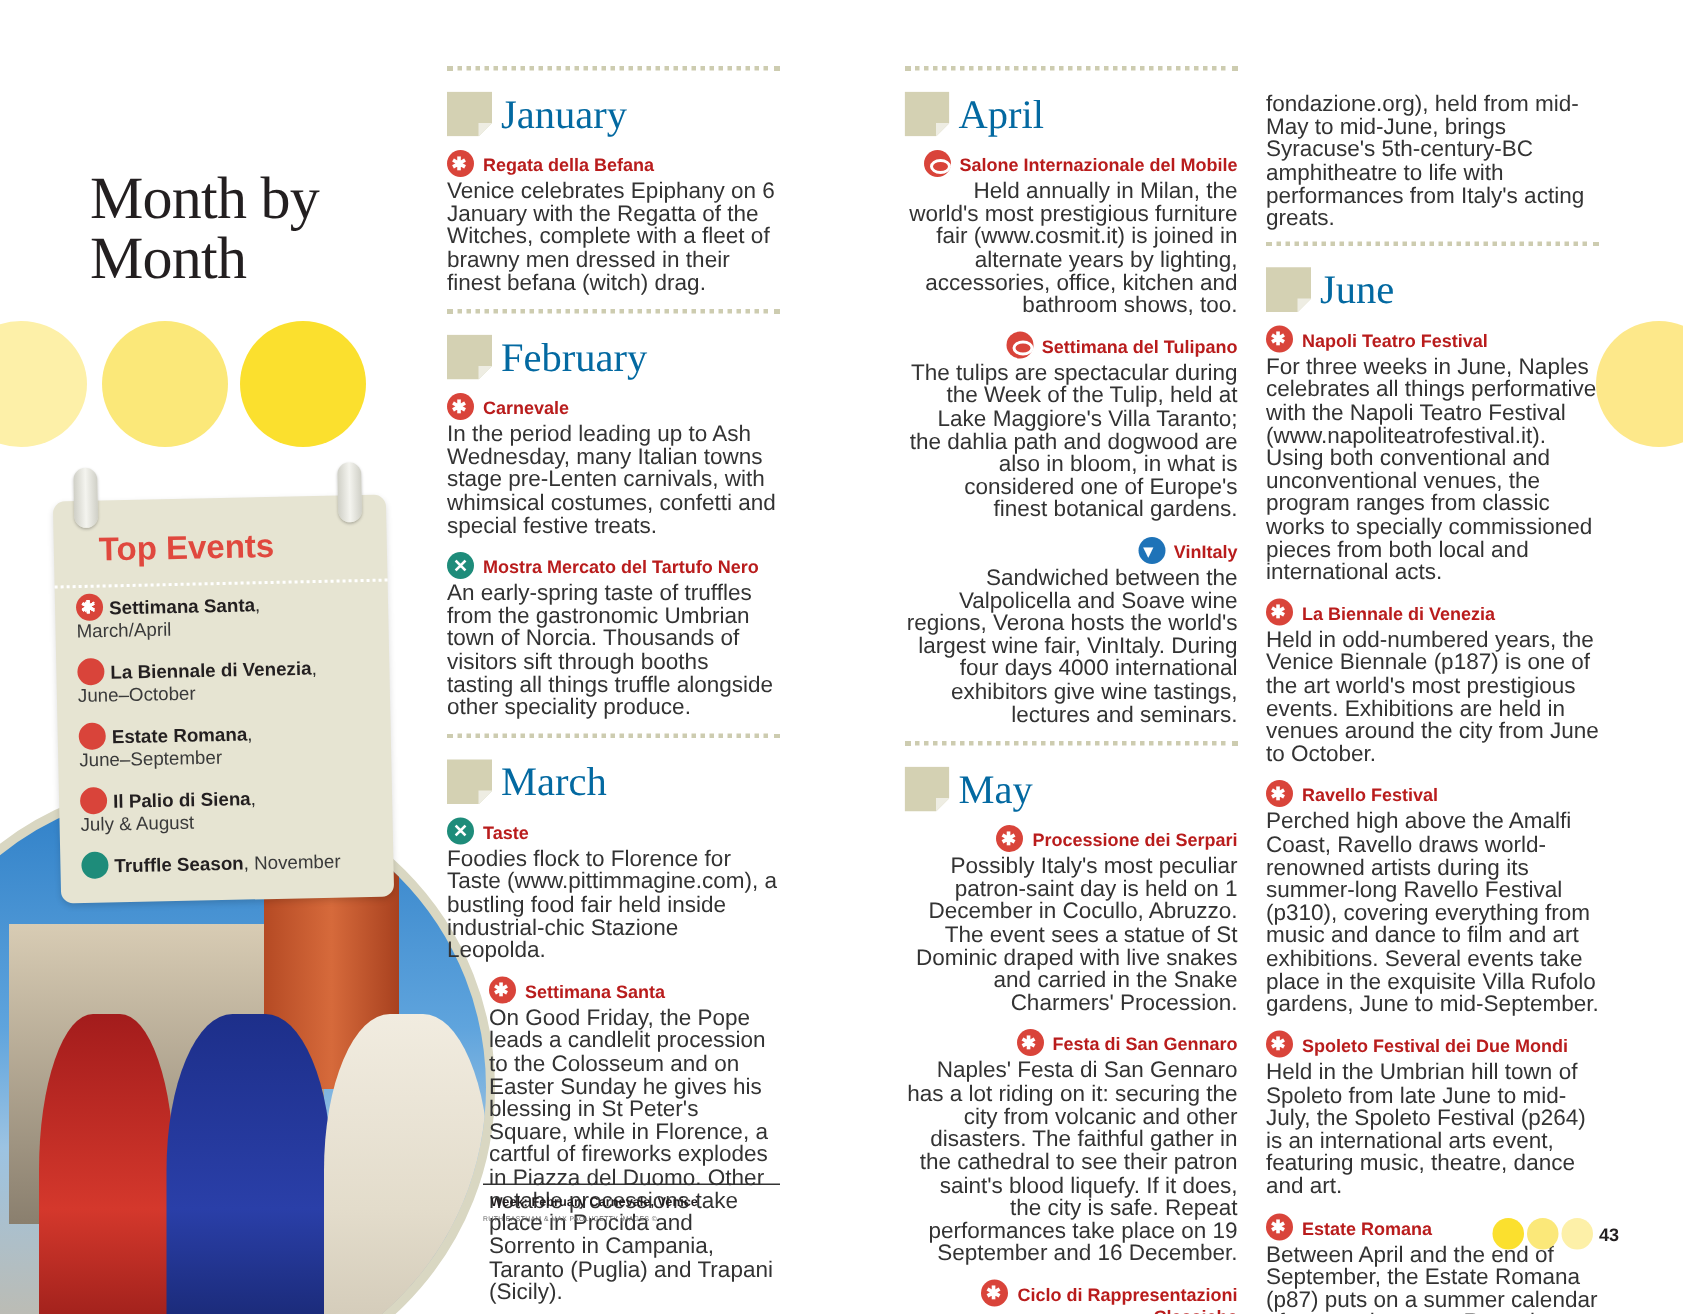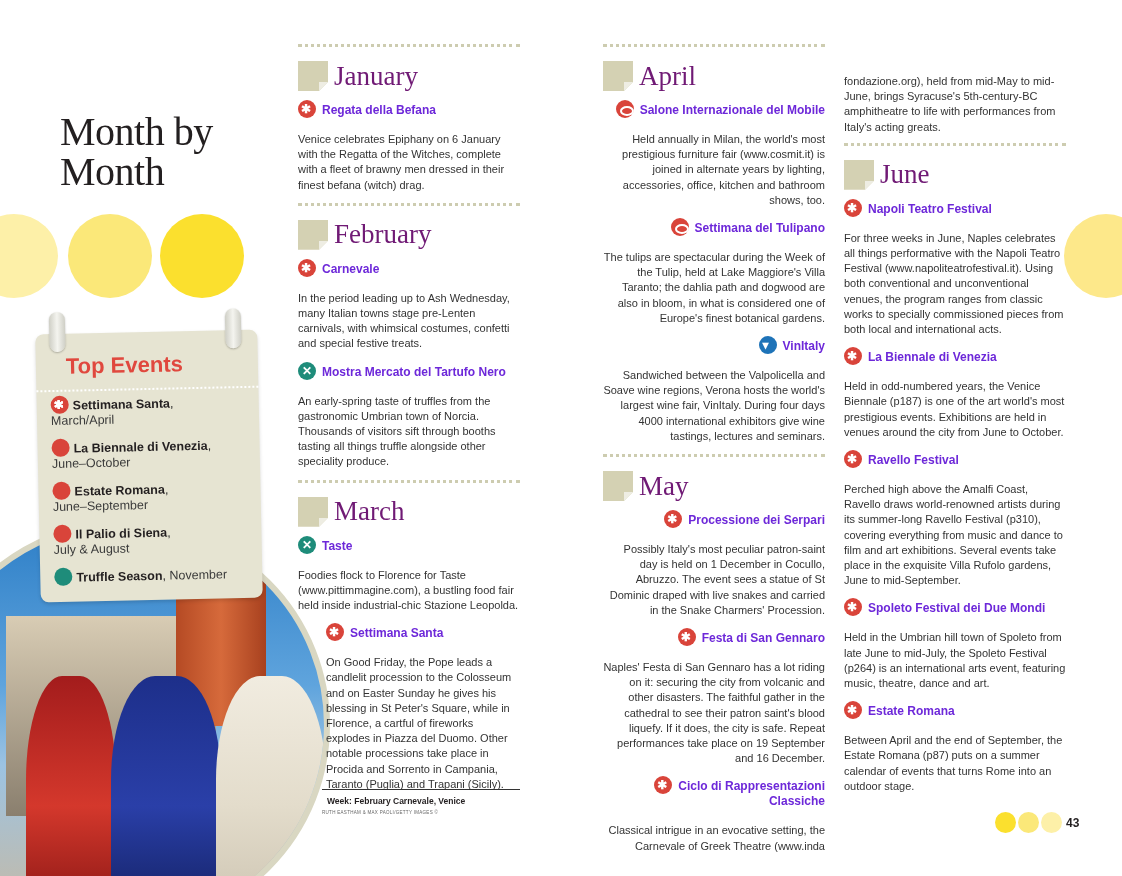--- a/index.html
+++ b/index.html
@@ -53,25 +53,25 @@
 
   
   .col { position: absolute; width: 222px; }
   .dots { height: 4px; border-top: 3px dotted #cdccb0; margin-bottom: 8px; }
   .month-head { display: flex; align-items: center; height: 40px; margin-bottom: 4px; }
   .cal-icon {
     width: 30px; height: 30px; background: #d4d1b3; margin-right: 6px; position: relative;
     clip-path: polygon(0 0,100% 0,100% 70%,70% 100%,0 100%);
   }
   .cal-icon::after { content:""; position:absolute; right:0; bottom:0; width:9px; height:9px; background:#eeede3; }
-  .month-name { font-family: "Liberation Serif", serif; font-size: 27px; color: #701a75; }
+  .month-name { font-family: "Liberation Serif", serif; font-size: 27px; color: #0369a1; }
   .event { margin-bottom: 10px; }
-  .ev-title { font-weight: bold; font-size: 12px; color: #6d28d9; line-height: 15px; }
+  .ev-title { font-weight: bold; font-size: 12px; color: #b91c1c; line-height: 15px; }
   .ev-title .ev-icon { display: inline-block; width: 18px; height: 18px; border-radius: 50%; vertical-align: -4px; margin-right: 6px; position: relative; }
-  .ev-body { font-size: 11px; line-height: 15.2px; color: #333; margin-top: 14px; }
+  .ev-body { font-size: 15px; line-height: 15.2px; color: #333; margin-top: 2px; }
   .ic-red { background: #d9443a; }
   .ic-red::after { content:"✱"; position:absolute; left:3px; top:0px; color:#fff; font-size:12px; line-height:18px; }
   .ic-green { background: #1e8c7a; }
   .ic-green::after { content:"✕"; position:absolute; left:4px; top:0; color:#fff; font-size:12px; line-height:18px; }
   .ic-eye { background: #d9443a; }
   .ic-eye::after { content:""; position:absolute; left:4px; top:6px; width:10px; height:6px; border:2px solid #fff; border-radius:50%; }
   .ic-blue { background: #1e73b8; }
   .ic-blue::after { content:"▾"; position:absolute; left:4px; top:0; color:#fff; font-size:12px; line-height:18px; }
 
   .caption-line { position: absolute; left: 322px; top: 789px; width: 198px; border-top: 1px solid #333; }

